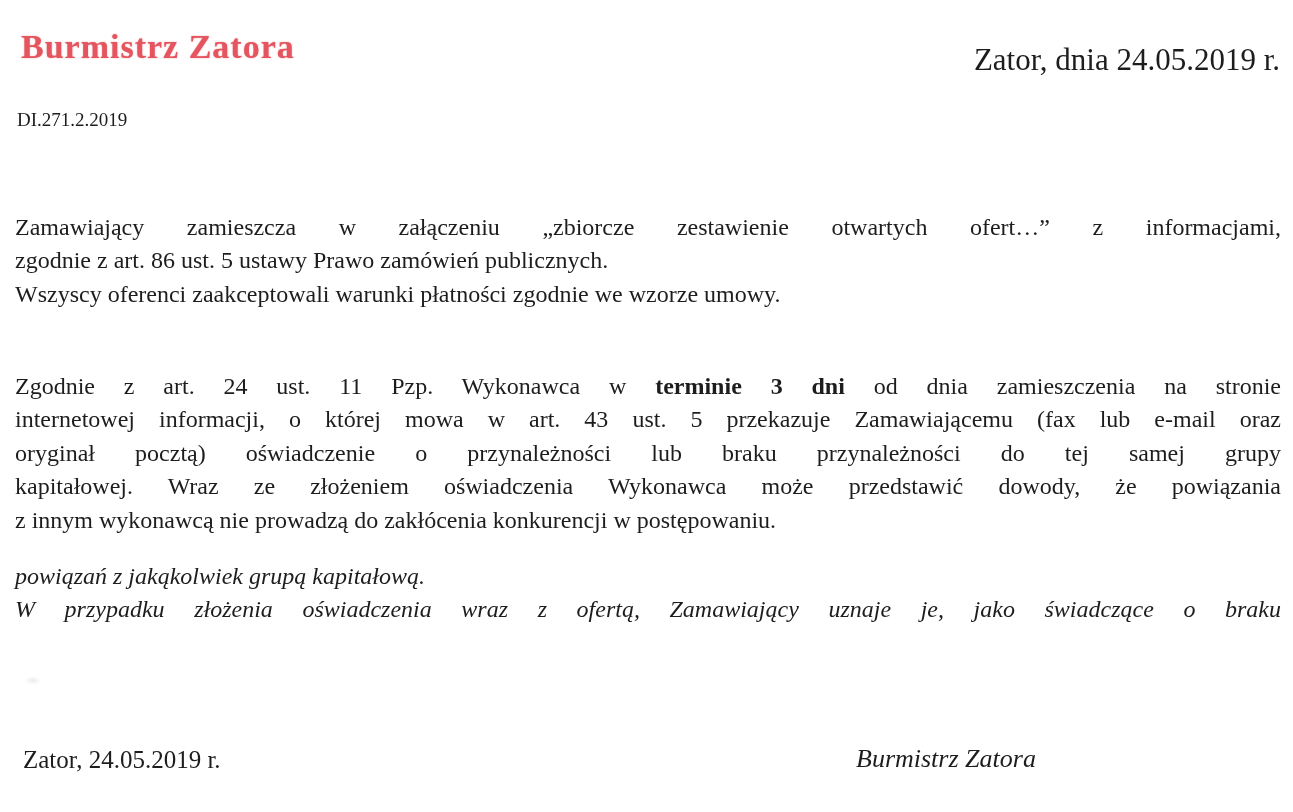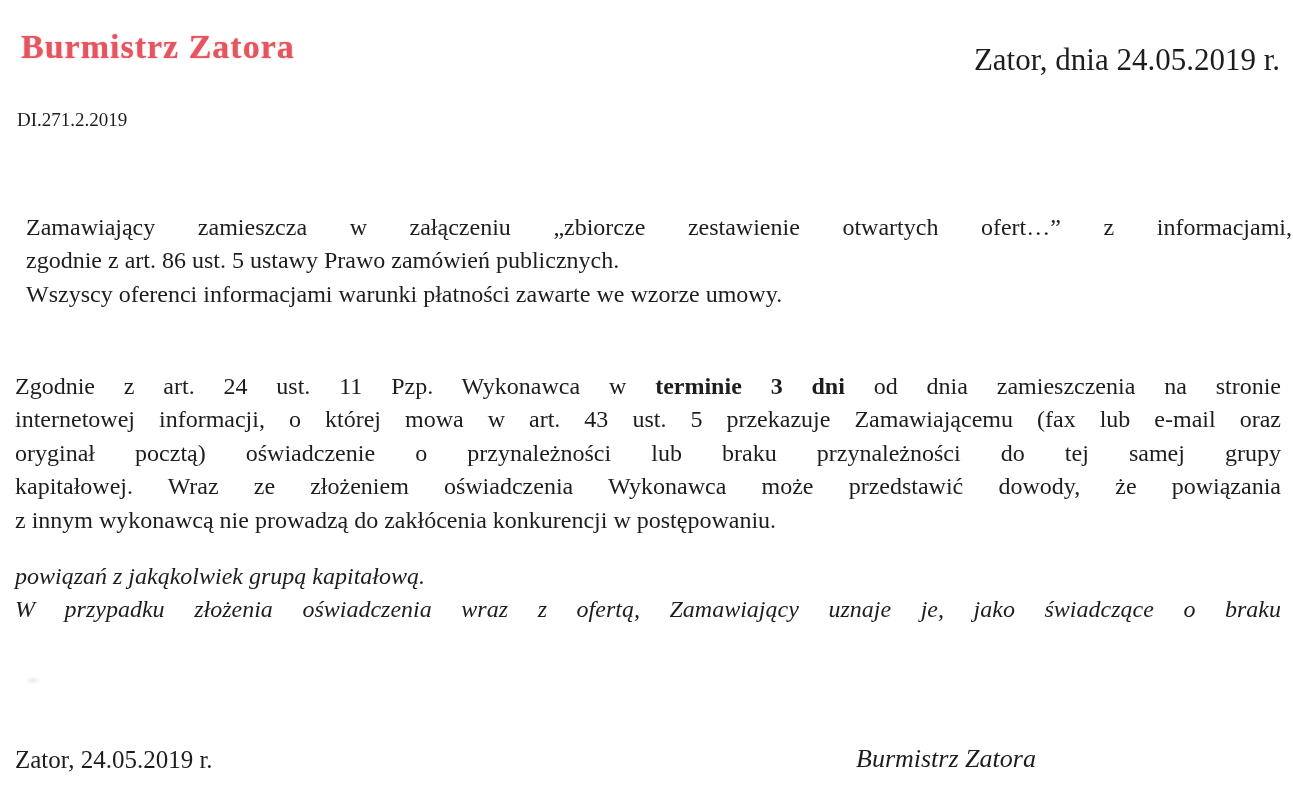--- a/index.html
+++ b/index.html
@@ -48,37 +48,37 @@
   .para .line {
     line-height: 33.4px;
     height: 33.4px;
     overflow: visible;
     white-space: normal;
   }
   .para .line.justify {
     text-align: justify;
     text-align-last: justify;
   }
-  .para-1 { top: 211px; margin-left: 11px; }
+  .para-1 { top: 211px; }
   .para-2 { top: 358px; margin-top: 12px; }
   .para-3 { top: 560px; font-style: italic; }
   .bold { font-weight: bold; }
   .smudge {
     position: absolute;
     left: 25px;
     top: 676px;
     width: 16px;
     height: 9px;
     background: radial-gradient(ellipse at center, rgba(120,125,135,0.45) 0%, rgba(120,125,135,0) 70%);
     opacity: 0.35;
   }
   .footer-place {
     position: absolute;
     top: 746px;
-    left: 15px;
+    left: 23px;
     font-size: 25px;
   }
   .footer-signature {
     position: absolute;
     top: 744px;
     left: 856px;
     font-size: 26px;
     font-style: italic;
   }
 </style>
@@ -89,21 +89,21 @@
 
   <div class="stamp">Burmistrz Zatora</div>
 
   <div class="date-top">Zator, dnia 24.05.2019 r.</div>
 
   <div class="reference">DI.271.2.2019</div>
 
   <div class="para para-1">
       <div class="line justify"><span>Zamawiający zamieszcza w załączeniu „zbiorcze zestawienie otwartych ofert…” z informacjami,</span></div>
       <div class="line"><span>zgodnie z art. 86 ust. 5 ustawy Prawo zamówień publicznych.</span></div>
-      <div class="line"><span>Wszyscy oferenci informacjami warunki płatności zawarte we wzorze umowy.</span></div>
+      <div class="line"><span>Wszyscy oferenci zaakceptowali warunki płatności zgodnie we wzorze umowy.</span></div>
     </div>
 
   <div class="para para-2">
       <div class="line justify"><span>Zgodnie z art. 24 ust. 11 Pzp. Wykonawca w </span><span class="bold">terminie 3 dni</span><span> od dnia zamieszczenia na stronie</span></div>
       <div class="line justify"><span>internetowej informacji, o której mowa w art. 43 ust. 5 przekazuje Zamawiającemu (fax lub e-mail oraz</span></div>
       <div class="line justify"><span>oryginał pocztą) oświadczenie o przynależności lub braku przynależności do tej samej grupy</span></div>
       <div class="line justify"><span>kapitałowej. Wraz ze złożeniem oświadczenia Wykonawca może przedstawić dowody, że powiązania</span></div>
       <div class="line"><span>z innym wykonawcą nie prowadzą do zakłócenia konkurencji w postępowaniu.</span></div>
     </div>
 

